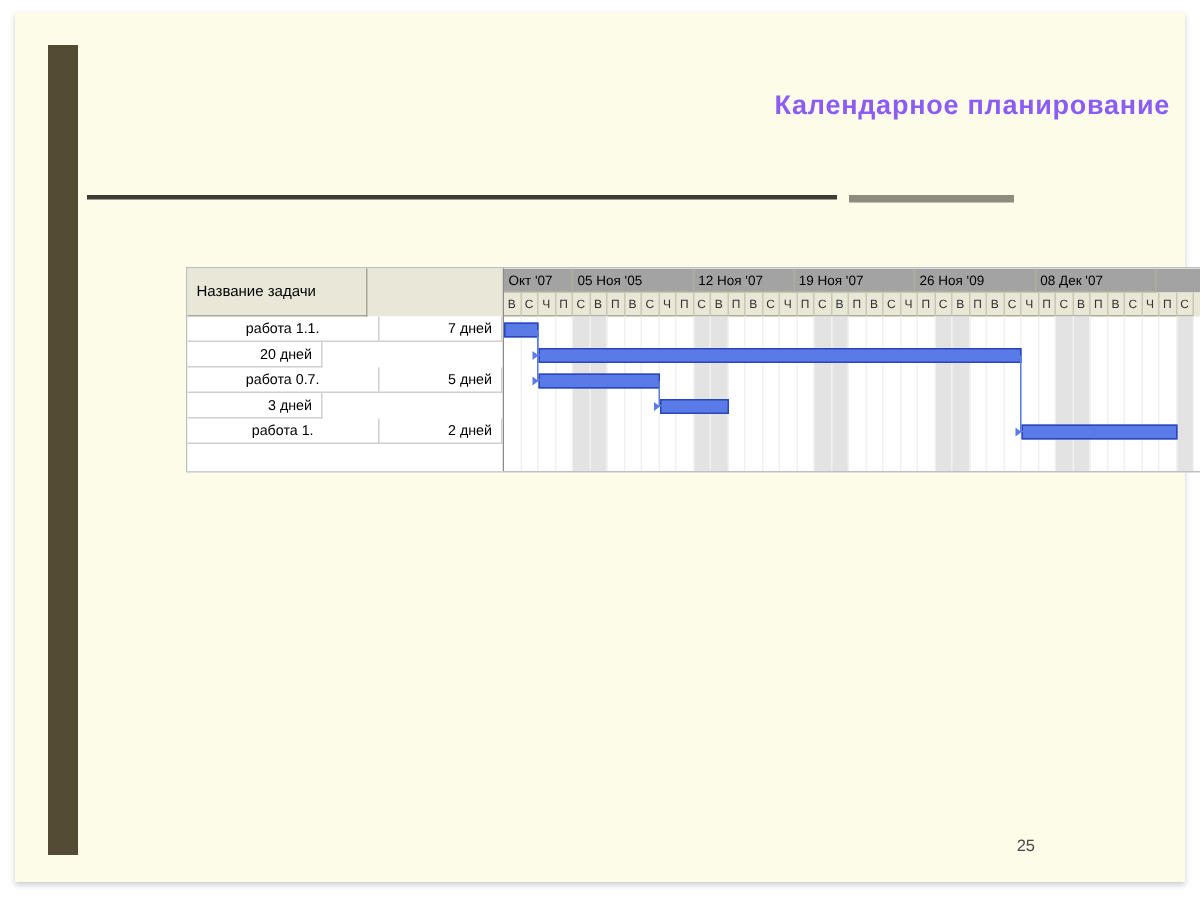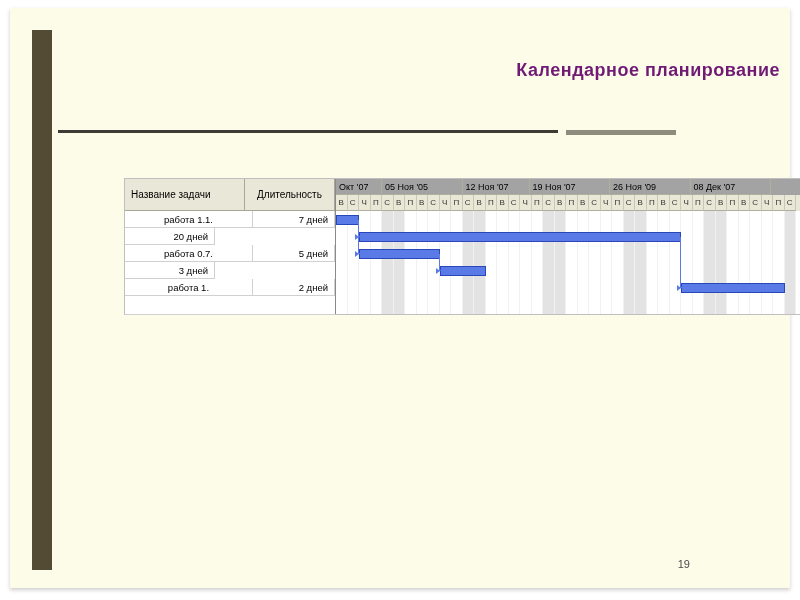--- a/index.html
+++ b/index.html
@@ -27,21 +27,21 @@
     width: 20px;
     height: 540px;
     background: #544b35;
   }
   .title {
     position: absolute;
     right: 10px;
     top: 52px;
     font-size: 18px;
     font-weight: bold;
-    color: #701a75;
+    color: #8b5cf6;
     letter-spacing: 0.5px;
     text-align: center;
   }
   .hr-main {
     position: absolute;
     left: 48px;
     top: 122px;
     width: 500px;
     height: 3px;
     background: #3e3b34;
@@ -200,21 +200,20 @@
 <div class="slide">
   <div class="vbar"></div>
   <div class="title">Календарное планирование</div>
   <div class="hr-main"></div>
   <div class="hr-accent"></div>
 
   <div class="gantt">
     <div class="grid-left">
       <div class="gl-head">
         <div class="col col-name">Название задачи</div>
-        <div class="col col-dur">Длительность</div>
       </div>
       <div class="gl-rows" id="gl-rows">
           <div class="gl-row">
             <div class="cell cell-name">работа 1.1.</div>
             <div class="cell cell-dur">7 дней</div>
           </div>
           <div class="gl-row">
             <div class="cell cell-dur">20 дней</div>
           </div>
           <div class="gl-row">
@@ -341,14 +340,14 @@
           <div class="link" style="left: 102.5px; top: 42.5px; width: 1px; height: 17px;"></div>
           <div class="link" style="left: 103.5px; top: 58.5px; height: 1px; width: 2px;"></div>
           <div class="arrow" style="left: 99.5px; top: 56.5px;"></div>
           <div class="link" style="left: 344px; top: 25.5px; width: 1px; height: 51px;"></div>
           <div class="link" style="left: 345px; top: 75.5px; height: 1px; width: 2px;"></div>
           <div class="arrow" style="left: 341px; top: 73.5px;"></div>
         </div>
     </div>
   </div>
 
-  <div class="page-num">19</div>
+  <div class="page-num">25</div>
 </div>
 
 </body></html>

